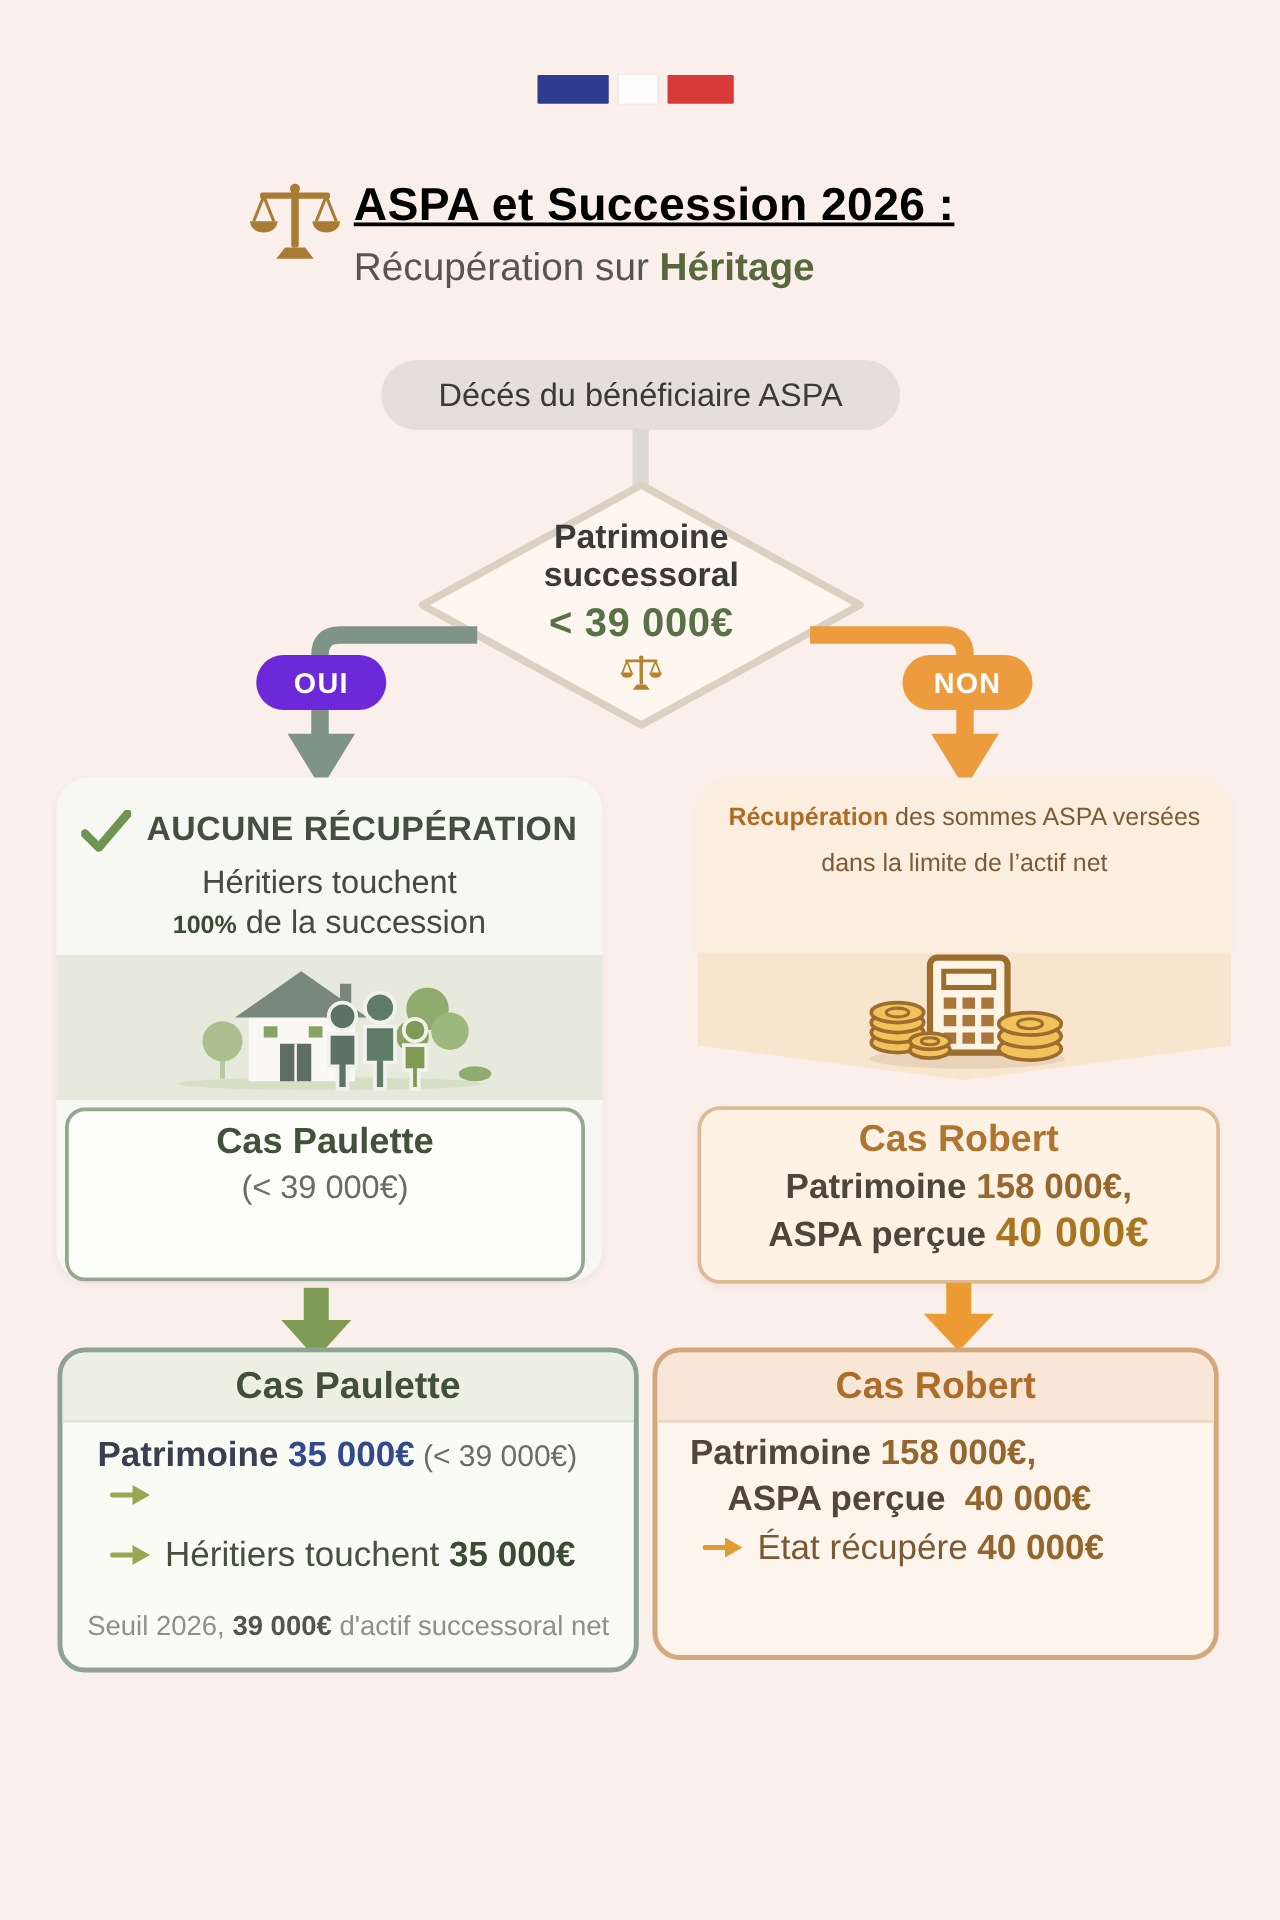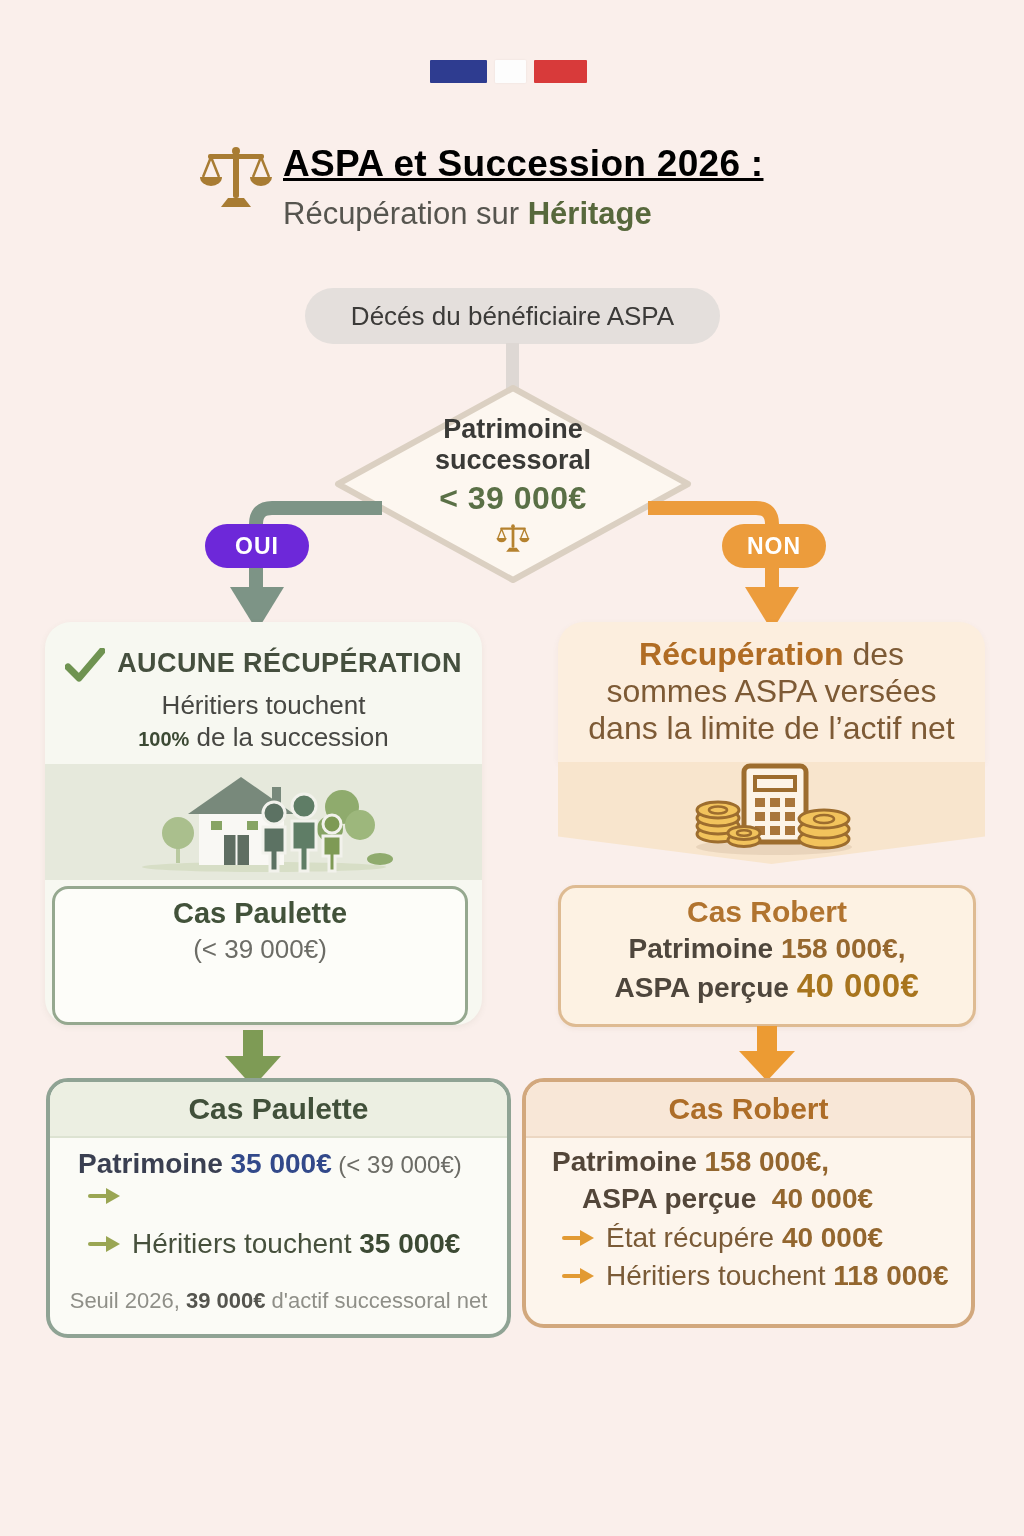--- a/index.html
+++ b/index.html
@@ -58,21 +58,21 @@
   .case1 .c1-l1{margin-top:5px;font-size:28px;}
   .c1-label{font-weight:600;color:#3D517F;}
   .c1-value{font-weight:800;color:#32497E;}
   .c1-plus{font-size:25px;font-weight:700;color:#79A254;}
   .case1 .c1-l2{margin-top:4px;font-size:26px;color:#6C6C66;}
 
   
   .right-outer{left:558px;top:622px;width:427px;}
   .r-top{width:427px;height:140px;background:#FCEEDE;border-radius:26px 26px 0 0;
     display:flex;align-items:flex-start;justify-content:center;box-shadow:0 2px 6px rgba(130,95,50,.06);}
-  .r-top-text{width:392px;margin-top:14px;text-align:center;font-size:32px;line-height:37px;color:#7D5A35;}
+  .r-top-text{width:392px;margin-top:14px;text-align:center;font-size:20px;line-height:37px;color:#7D5A35;}
   .r-top-text .rbold{font-weight:800;color:#B06C24;}
   .r-band{width:427px;height:102px;background:#F8E5CD;
     clip-path:polygon(0 0,100% 0,100% 73%,50% 100%,0 73%);
     display:flex;align-items:flex-start;justify-content:center;}
   .case2{left:558px;top:885px;width:412px;height:136px;background:#FDF2E3;border:3px solid #DEBB92;
     border-radius:18px;text-align:center;box-shadow:0 2px 5px rgba(130,95,50,.07);}
   .case2 .c2-title{margin-top:7px;font-size:30px;font-weight:800;color:#B1742F;}
   .case2 .c2-l1{margin-top:4px;font-size:28px;}
   .c2-label{font-weight:600;color:#4E463C;}
   .c2-value{font-weight:800;color:#96682F;}
@@ -285,22 +285,15 @@
     <div class="dr-head">Cas Robert</div>
     <div class="d-line dr-p1"><span>Patrimoine </span><span class="dr-v">158 000€,</span></div>
     <div class="d-line dr-p2"><span>ASPA perçue  </span><span class="dr-v">40 000€</span></div>
     <div class="d-row dr-row1">
       <svg width="32" height="16" viewBox="0 0 32 16">
           <rect x="0" y="6" width="20" height="4" rx="2" fill="#E29A33"></rect>
           <polygon points="18,0 32,8 18,16" fill="#E29A33"></polygon>
         </svg>
       <span><span>État récupére </span><span class="dr-v">40 000€</span></span>
     </div>
-    <div class="d-row dr-row2">
-      <svg width="32" height="16" viewBox="0 0 32 16">
-          <rect x="0" y="6" width="20" height="4" rx="2" fill="#E29A33"></rect>
-          <polygon points="18,0 32,8 18,16" fill="#E29A33"></polygon>
-        </svg>
-      <span><span>Héritiers touchent </span><span class="dr-v">118 000€</span></span>
-    </div>
   </div>
 
 </div>
 
 </body></html>

